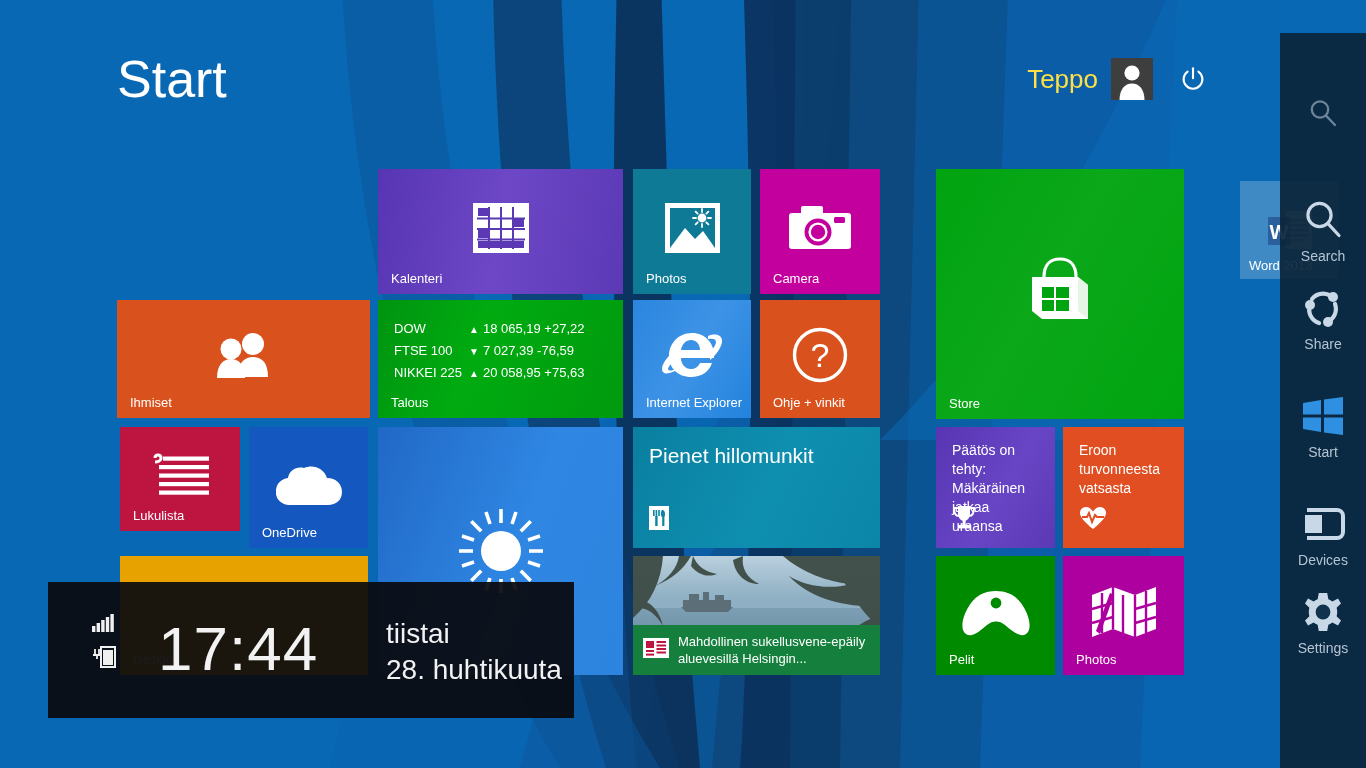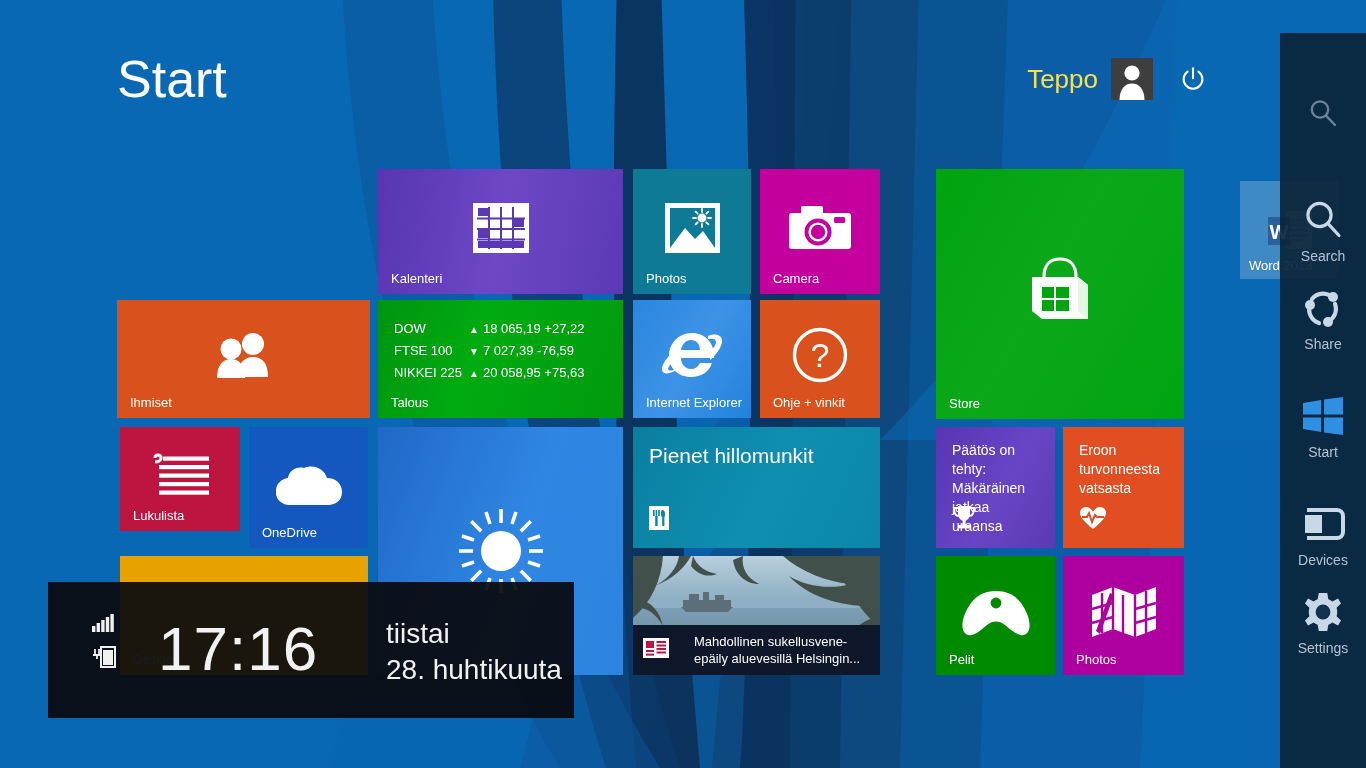--- a/index.html
+++ b/index.html
@@ -68,21 +68,21 @@
     font-size:14px; line-height:19px; font-weight:400; color:#fff;
   }
   .headline.big { font-size:21px; line-height:26px; top:16px; font-weight:300; }
   .corner-glyph { position:absolute; left:16px; bottom:14px; }
 
   
   .photo-tile { position:absolute; overflow:hidden; }
   .photo-img { position:absolute; left:0; top:0; width:100%; height:100%; }
   .photo-caption {
     position:absolute; left:0; right:0; bottom:0; height:50px;
-    background:#0f172a; display:flex; align-items:center; padding:0 10px; gap:25px;
+    background:#15803d; display:flex; align-items:center; padding:0 10px; gap:9px;
   }
   .photo-caption .cap-text {
     font-size:13px; line-height:17px; color:#fff;
   }
 
   
   #clock-overlay {
     position:absolute; left:48px; top:582px; width:526px; height:136px;
     background:rgba(10,10,14,0.93);
     display:flex; align-items:center;
@@ -498,21 +498,21 @@
     </span>
     <span>
       <svg width="26" height="22" viewBox="0 0 26 22">
         <rect x="9" y="1" width="14" height="20" fill="none" stroke="#f0f0f0" stroke-width="2"></rect>
         <rect x="13" y="0" width="6" height="2" fill="#f0f0f0"></rect>
         <rect x="11" y="4" width="10" height="15" fill="#f0f0f0"></rect>
         <path d="M 3 3 L 3 9 M 7 3 L 7 9 M 5 9 L 5 13 M 1 9 L 9 9" stroke="#f0f0f0" stroke-width="1.8" fill="none"></path>
       </svg>
     </span>
   </div>
-  <div id="clock-time">17:16</div>
+  <div id="clock-time">17:44</div>
   <div id="clock-date">
     <div>tiistai</div>
     <div>28. huhtikuuta</div>
   </div>
 </div>
 
 <div id="word-ghost">
   <span class="wg-icon">
     <svg width="50" height="48" viewBox="0 0 50 48">
       <rect x="20" y="4" width="26" height="38" fill="#ffffff" opacity="0.55"></rect>

